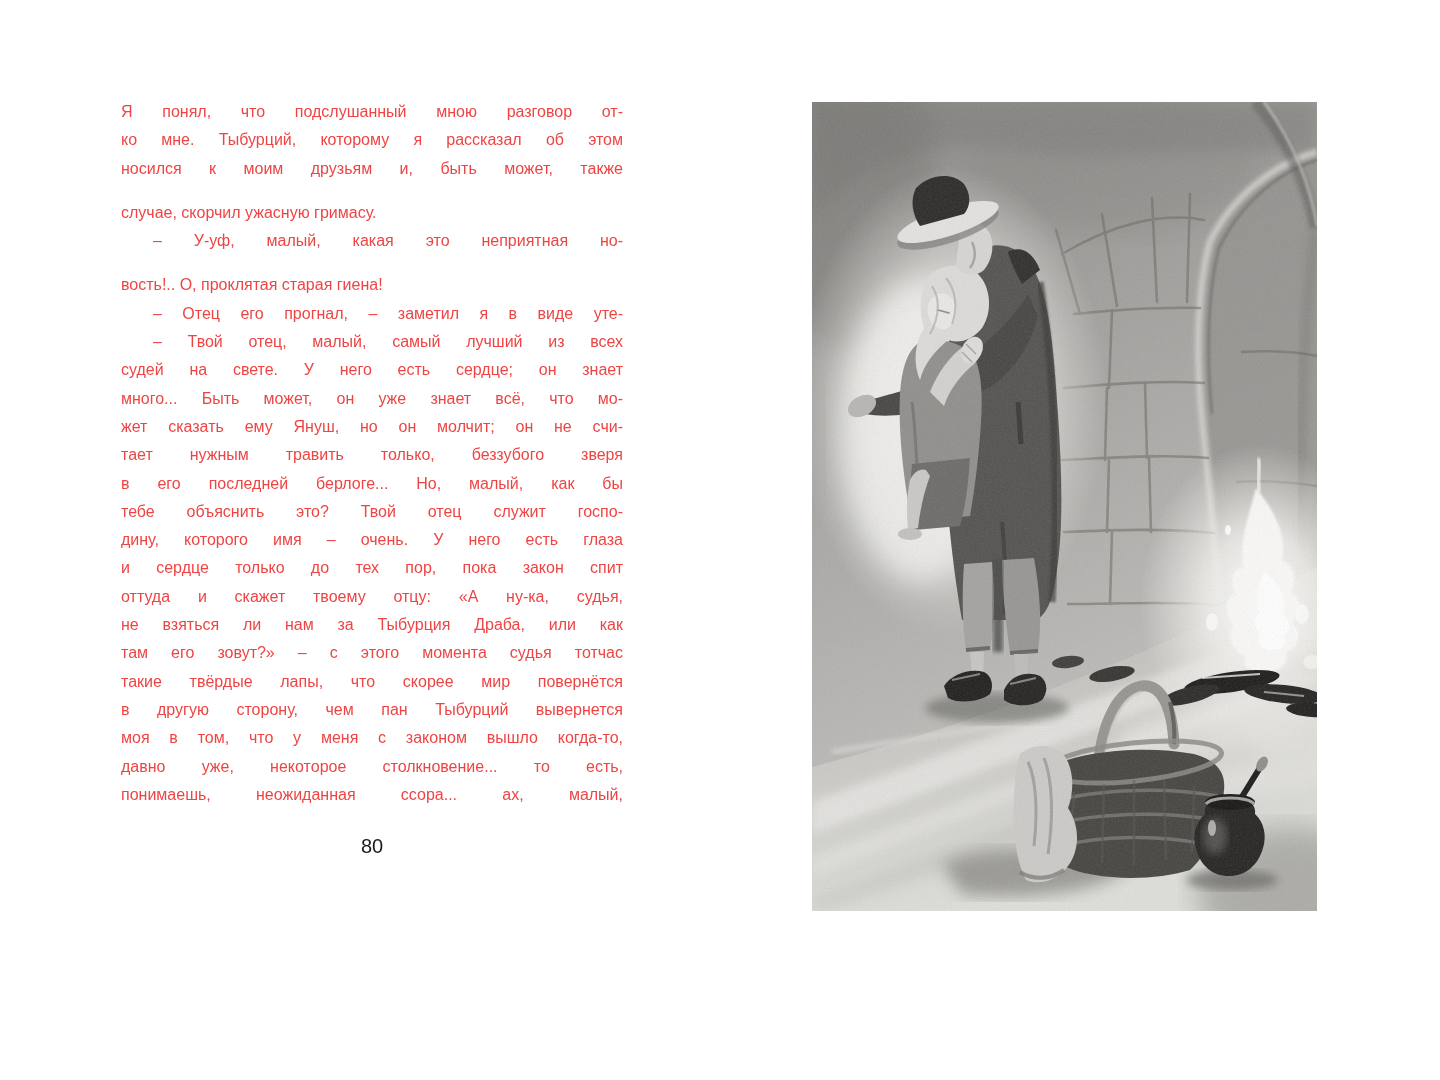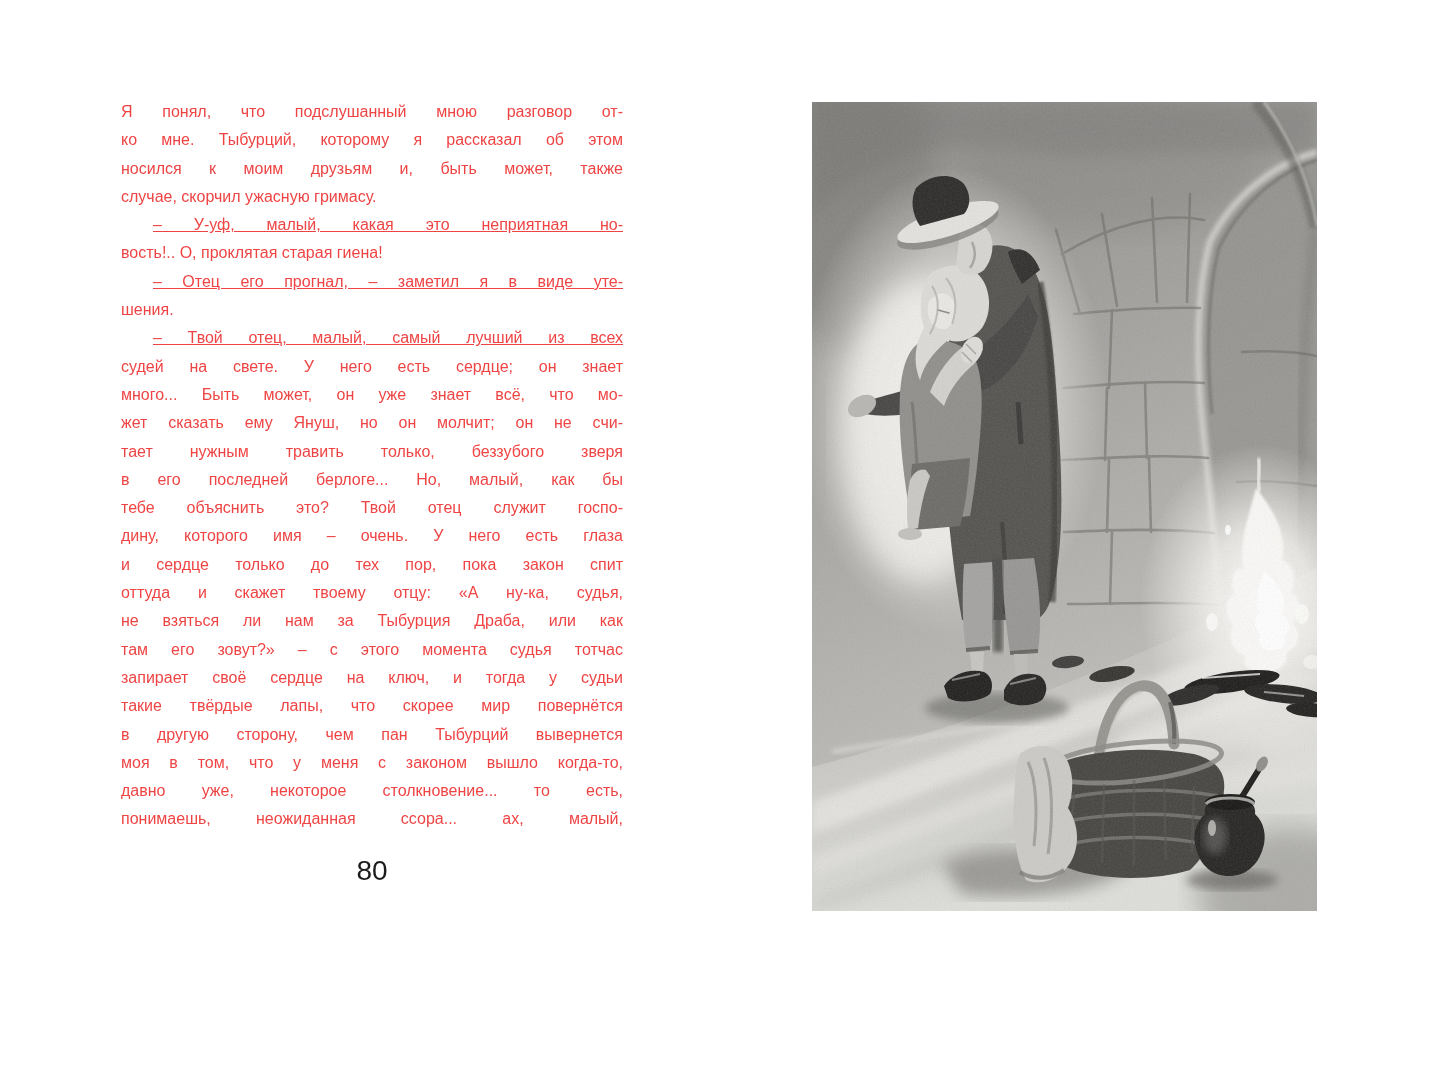--- a/index.html
+++ b/index.html
@@ -4,52 +4,50 @@
 <style>
   html,body{margin:0;padding:0;}
   body{
     width:1440px;height:1080px;background:#ffffff;position:relative;
     font-family:"Liberation Sans","DejaVu Sans",sans-serif;
     color:#161616;overflow:hidden;
   }
   .left-page{position:absolute;left:121px;top:98px;width:502px;}
   .text-block{font-size:16px;line-height:28.3px;color:#ef4444;}
   .line{text-align:justify;text-align-last:justify;}
-  .line.end{text-align-last:left;}
-  .line.ind{text-indent:32px;text-decoration:underline;}
-  .page-number{margin-top:23px;text-align:center;font-size:28px;line-height:28px;color:#1b1b1b;}
+  .line.end{text-align-last:left;margin-top:16px;}
+  .line.ind{text-indent:32px;}
+  .page-number{margin-top:23px;text-align:center;font-size:20px;line-height:28px;color:#1b1b1b;}
   .illustration{position:absolute;left:812px;top:102px;width:505px;height:809px;}
   .illustration svg{display:block;width:505px;height:809px;}
 </style>
 </head>
 <body>
 
 <div class="left-page">
   <div class="text-block">
     <div class="line">Я понял, что подслушанный мною разговор от-</div>
     <div class="line">ко мне. Тыбурций, которому я рассказал об этом</div>
     <div class="line">носился к моим друзьям и, быть может, также</div>
     <div class="line end">случае, скорчил ужасную гримасу.</div>
     <div class="line ind">– У-уф, малый, какая это неприятная но-</div>
     <div class="line end">вость!.. О, проклятая старая гиена!</div>
     <div class="line ind">– Отец его прогнал, – заметил я в виде уте-</div>
-    <div class="line end">шения.</div>
     <div class="line ind">– Твой отец, малый, самый лучший из всех</div>
     <div class="line">судей на свете. У него есть сердце; он знает</div>
     <div class="line">много... Быть может, он уже знает всё, что мо-</div>
     <div class="line">жет сказать ему Януш, но он молчит; он не счи-</div>
     <div class="line">тает нужным травить только, беззубого зверя</div>
     <div class="line">в его последней берлоге... Но, малый, как бы</div>
     <div class="line">тебе объяснить это? Твой отец служит госпо-</div>
     <div class="line">дину, которого имя – очень. У него есть глаза</div>
     <div class="line">и сердце только до тех пор, пока закон спит</div>
     <div class="line">оттуда и скажет твоему отцу: «А ну-ка, судья,</div>
     <div class="line">не взяться ли нам за Тыбурция Драба, или как</div>
     <div class="line">там его зовут?» – с этого момента судья тотчас</div>
-    <div class="line">запирает своё сердце на ключ, и тогда у судьи</div>
     <div class="line">такие твёрдые лапы, что скорее мир повернётся</div>
     <div class="line">в другую сторону, чем пан Тыбурций вывернется</div>
     <div class="line">моя в том, что у меня с законом вышло когда-то,</div>
     <div class="line">давно уже, некоторое столкновение... то есть,</div>
     <div class="line">понимаешь, неожиданная ссора... ах, малый,</div>
   </div>
   <div class="page-number">80</div>
 </div>
 
 <div class="illustration" role="img" aria-label="Черно-белая акварельная иллюстрация: мужчина в широкополой шляпе и длинном пальто обнимает девочку у каменной стены с аркой; справа горит костёр, на полу плетёная корзина с тканью и глиняный горшок с ложкой">

